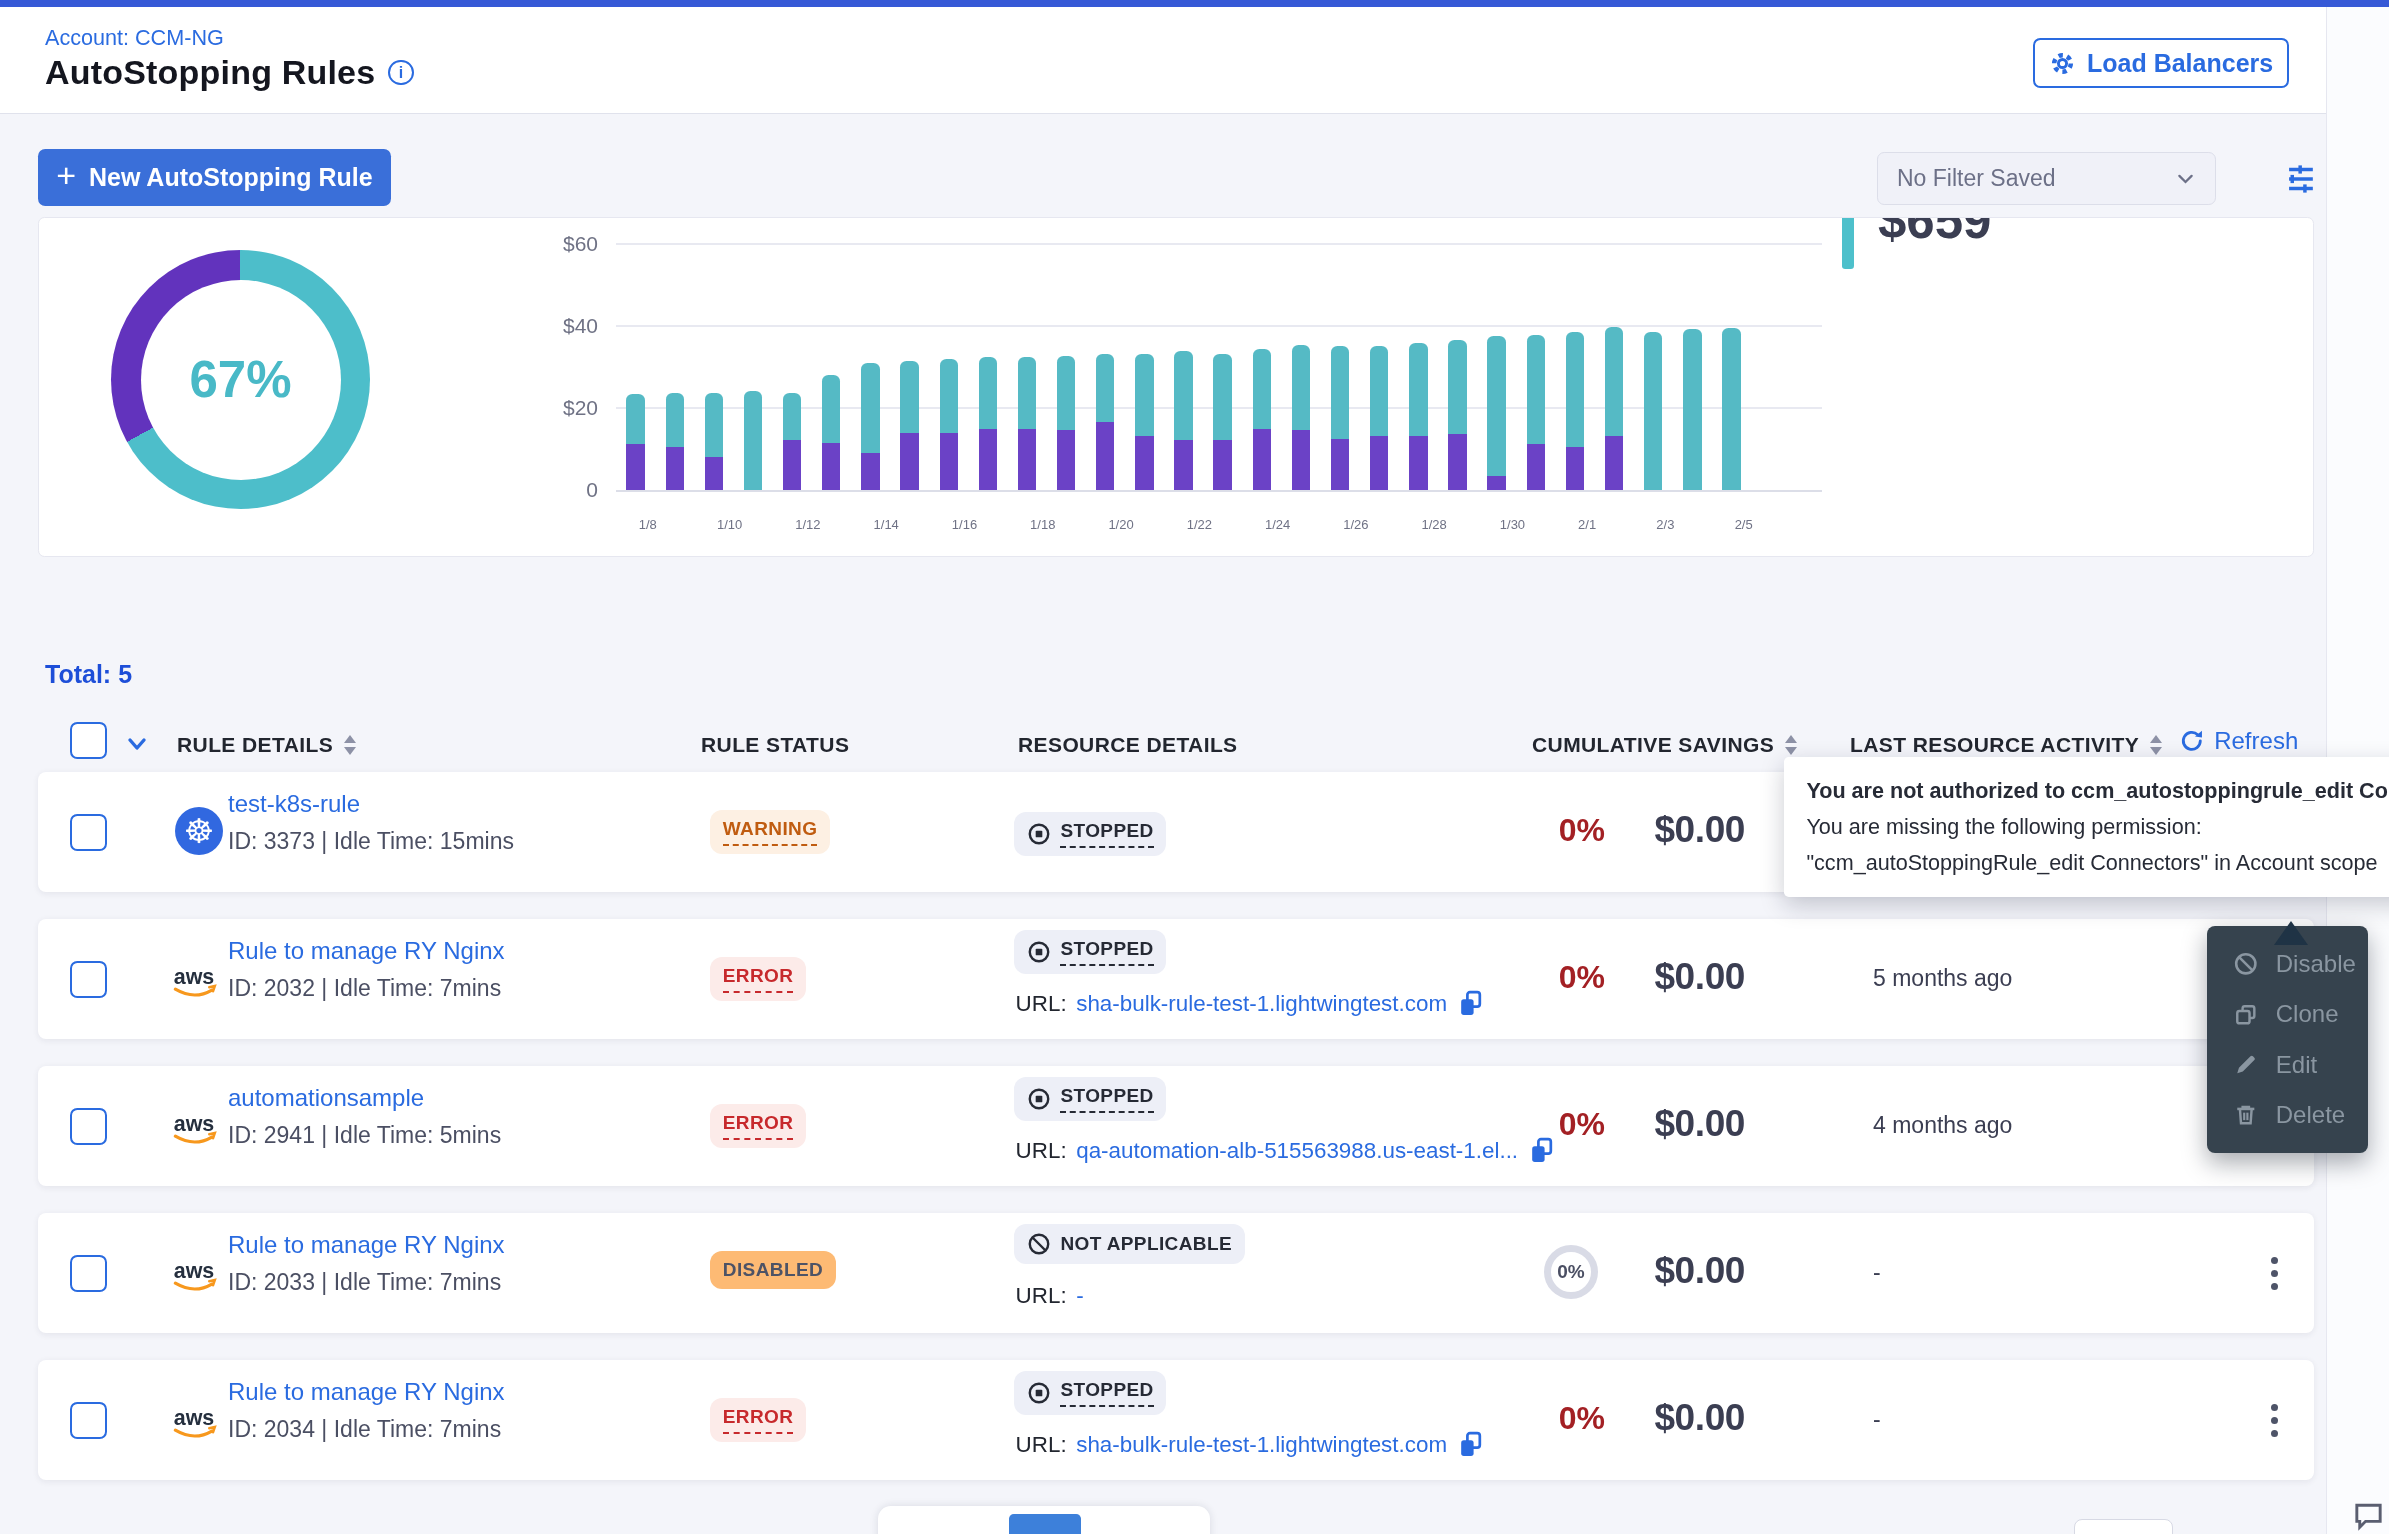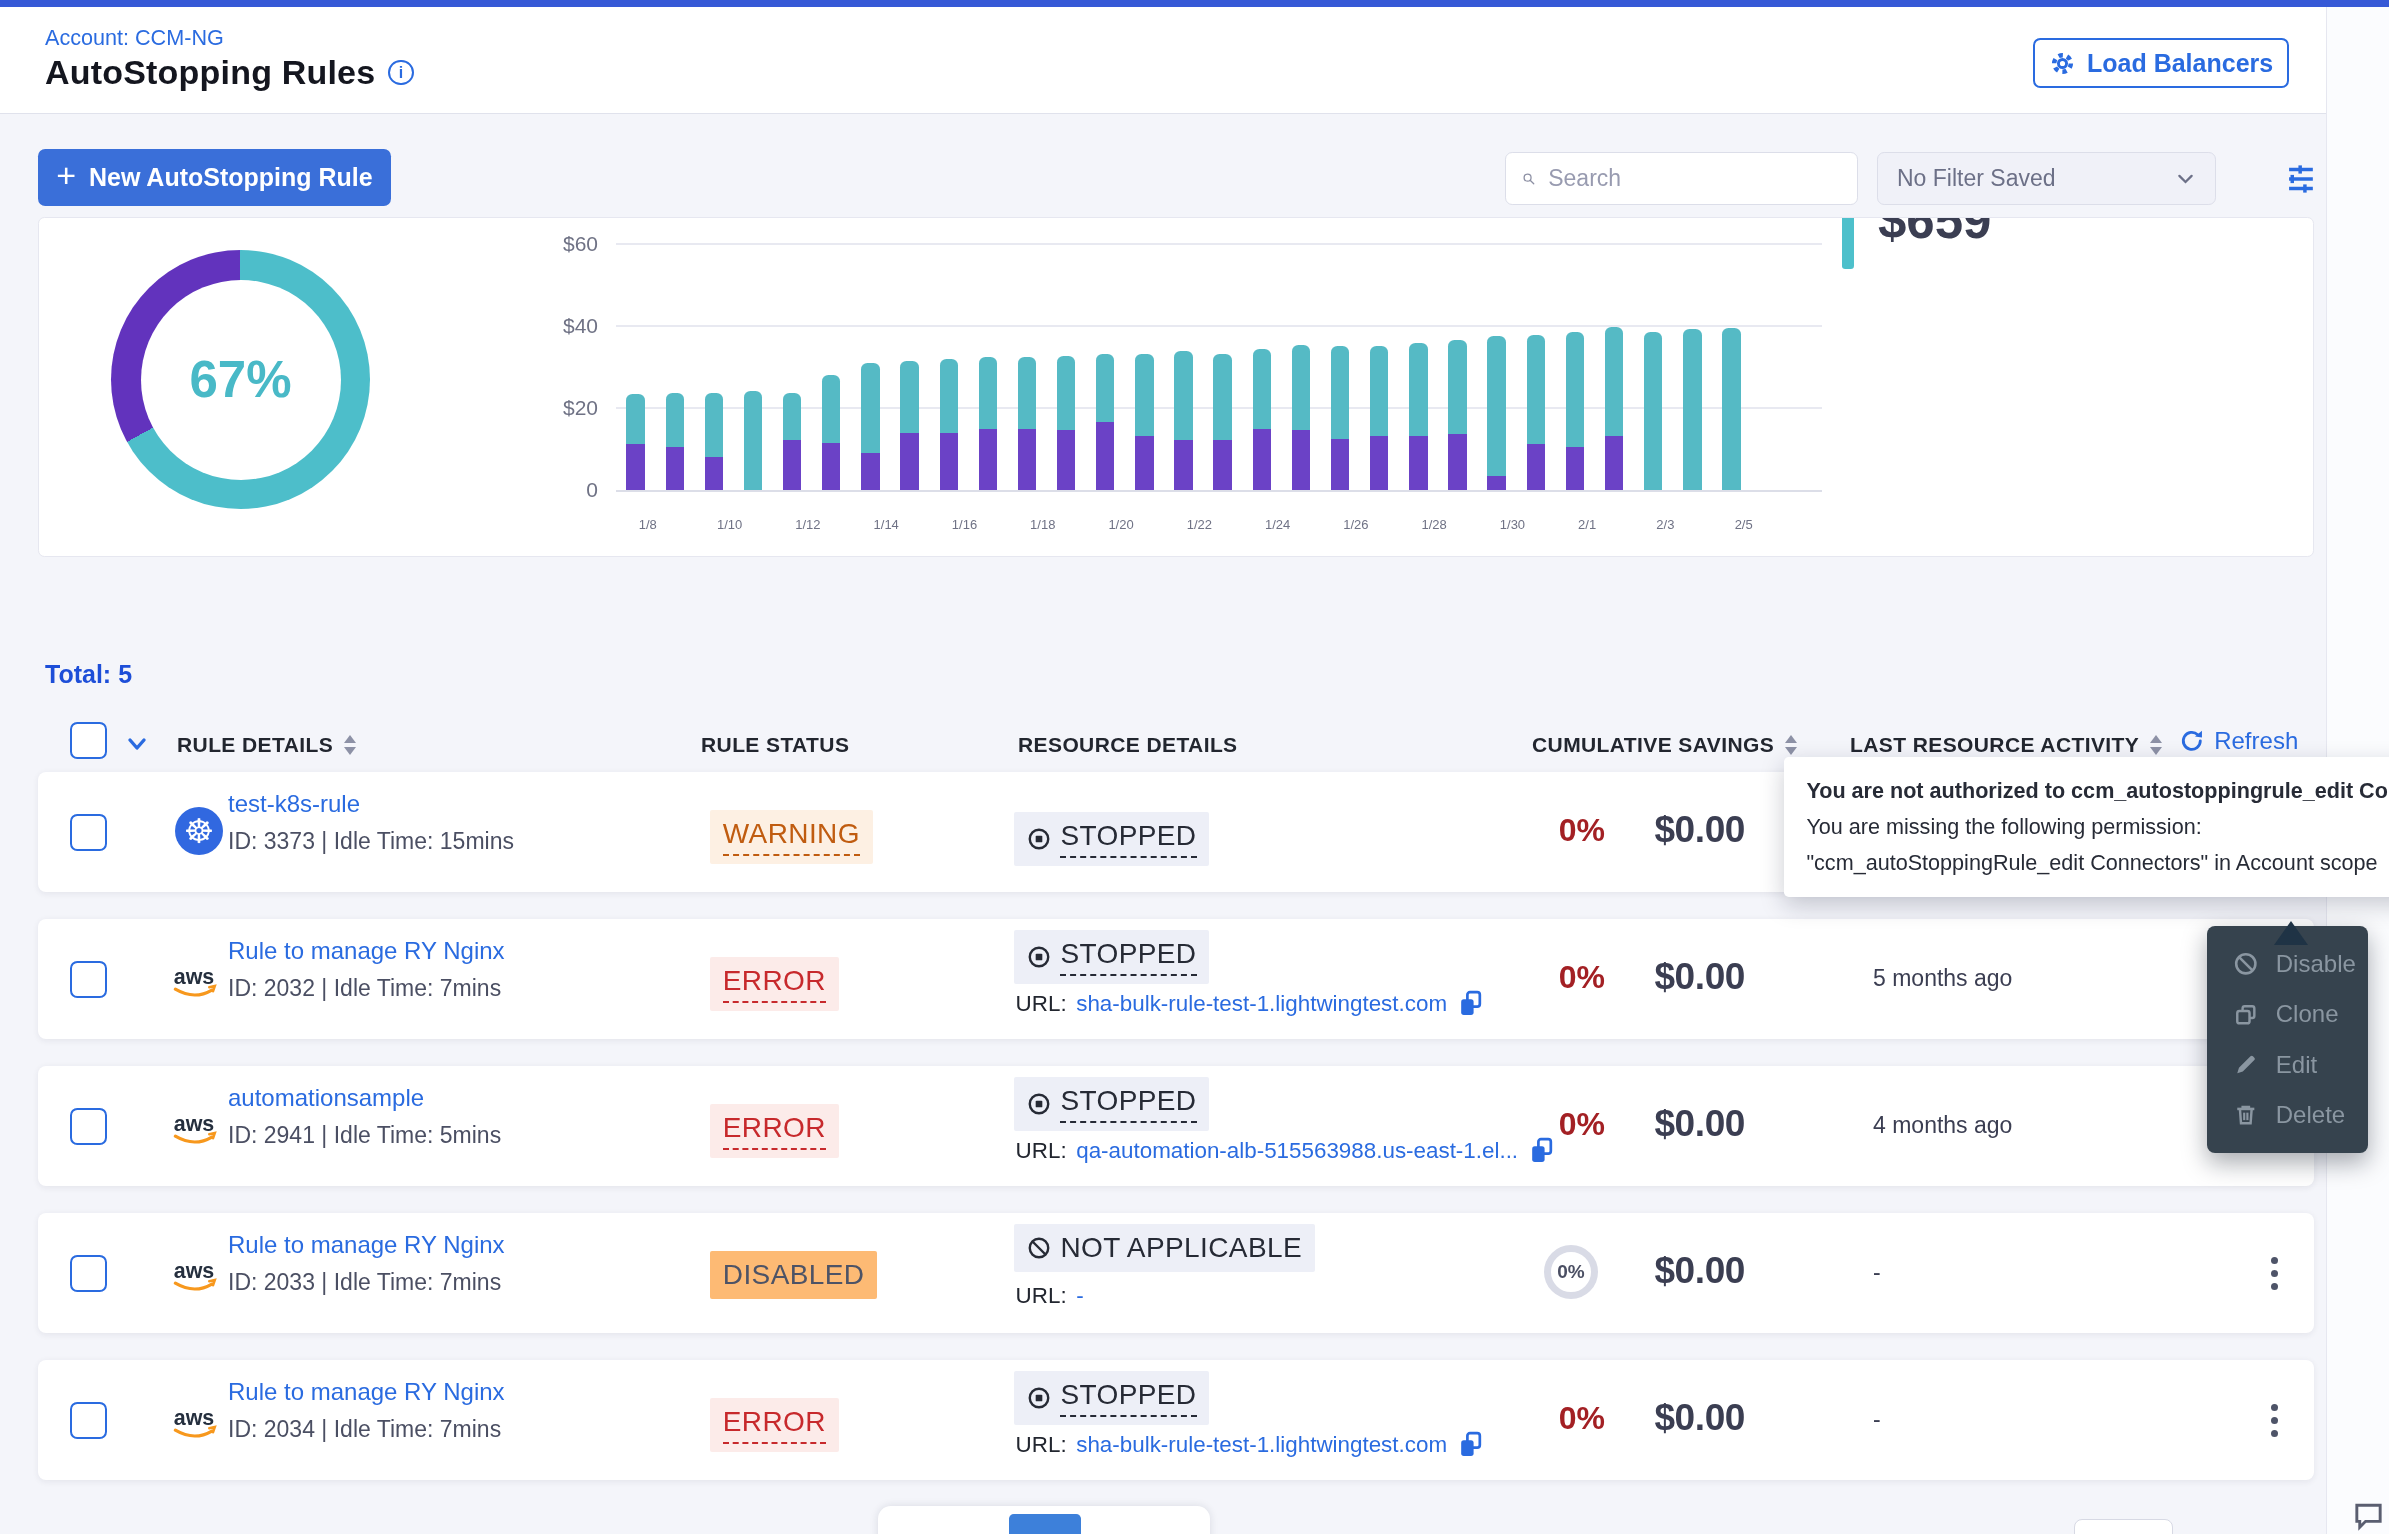--- a/index.html
+++ b/index.html
@@ -68,21 +68,21 @@
   .refresh { position:absolute; left:2179px; top:8px; display:flex; align-items:center; gap:9.6px; color:#2a6be0; font-size:24px; cursor:pointer; }
 
   .rows { position:absolute; left:38px; top:772px; width:2276px; z-index:2; }
   .row { position:relative; width:2276px; height:120px; background:#fff; border-radius:8px; box-shadow:0 1.6px 6.4px rgba(25,30,60,.07); margin-bottom:27px; }
   .row .cb { position:absolute; left:32px; top:42px; }
   .k8s { position:absolute; left:137px; top:35px; width:48px; height:48px; border-radius:50%; background:#3168e0; color:#fff; font-size:34px; display:flex; align-items:center; justify-content:center; }
   .aws { position:absolute; left:131px; top:43px; }
   .name { position:absolute; left:190px; top:17.6px; font-size:24px; color:#2a6be0; cursor:pointer; }
   .meta { position:absolute; left:190px; top:56px; font-size:23px; color:#4b4f63; }
 
-  .badge { display:inline-flex; align-items:center; gap:9.6px; padding:8px 12.8px; border-radius:2px; font-size:28px; font-weight:normal; letter-spacing:0.4px; white-space:nowrap; }
+  .badge { display:inline-flex; align-items:center; gap:9.6px; padding:8px 12.8px; border-radius:12px; font-size:19px; font-weight:bold; letter-spacing:0.4px; white-space:nowrap; }
   .dashed { border-bottom:2.4px dashed currentColor; padding-bottom:4px; }
   .status-badge { position:absolute; left:672px; top:38px; }
   .st-warning { color:#c05c10; background:#fdf0e3; }
   .st-error { color:#c7292c; background:#fcebe9; }
   .st-disabled { color:#4d5366; background:#fdba74; }
   .rescol { position:absolute; left:976px; top:0; height:120px; width:559px; }
   .res-badge { position:absolute; left:0; top:11.2px; color:#262a35; background:#edeff7;text-align:right; }
   .rescol.centered .res-badge { top:40px; }
   .url-line { position:absolute; left:1.6px; top:70px; display:flex; align-items:center; gap:9.6px; font-size:22.4px; }
   .url-label { color:#22262f; }
@@ -129,27 +129,20 @@
         <circle cx="12" cy="12" r="3.6" fill="none" stroke="#2a6be0" stroke-width="2.6"></circle>
       </svg>
       <span>Load Balancers</span>
     </div>
   </div>
 
   <div class="new-rule-btn">
     <span class="plus">+</span>
     <span>New AutoStopping Rule</span>
   </div>
-  <div class="search-box">
-    <svg width="25.6" height="25.6" viewBox="0 0 24 24">
-      <circle cx="10" cy="10" r="6.2" fill="none" stroke="#8d90a4" stroke-width="2.3"></circle>
-      <line x1="15" y1="15" x2="21" y2="21" stroke="#8d90a4" stroke-width="2.3" stroke-linecap="round"></line>
-    </svg>
-    <input placeholder="Search" style="">
-  </div>
   <div class="filter-select">
     <span>No Filter Saved</span>
     <svg width="21" height="21" viewBox="0 0 24 24">
       <polyline points="5,9 12,16 19,9" fill="none" stroke="#6c7087" stroke-width="2.6" stroke-linecap="round"></polyline>
     </svg>
   </div>
   <div class="filter-icon-btn">
     <svg width="38" height="38" viewBox="0 0 24 24">
       <line x1="7" y1="6" x2="22" y2="6" stroke="#2a6be0" stroke-width="2.2"></line>
       <line x1="14" y1="3.4" x2="14" y2="8.6" stroke="#2a6be0" stroke-width="2.2"></line>

